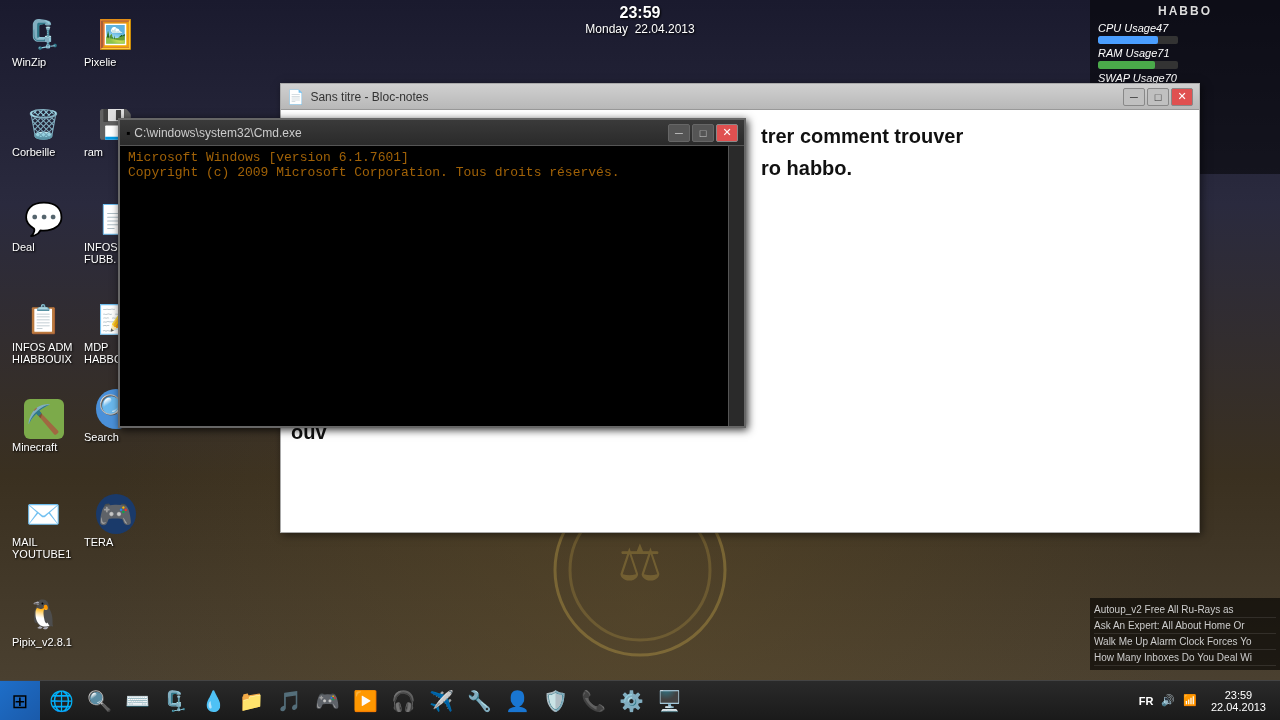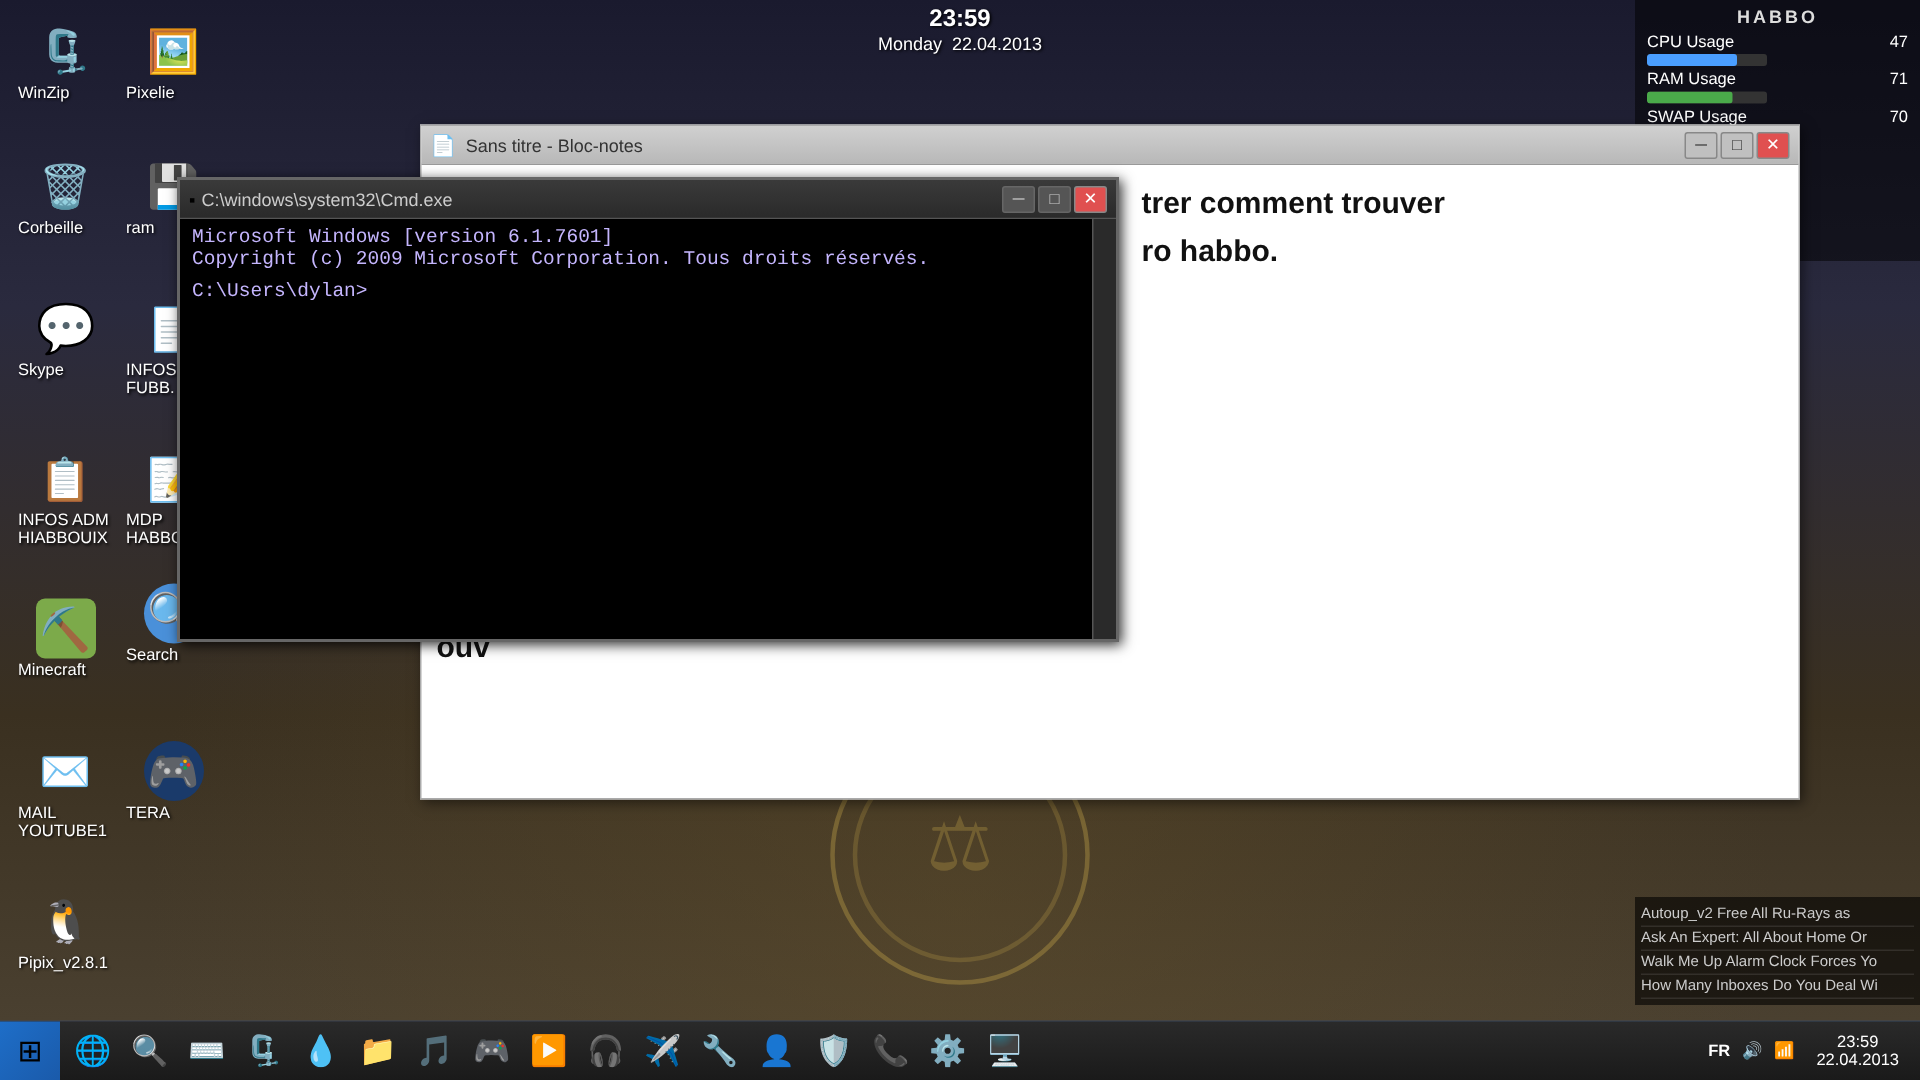--- a/index.html
+++ b/index.html
@@ -155,22 +155,23 @@
     .system-title {
       text-align: center;
       font-size: 12px;
       font-weight: bold;
       letter-spacing: 2px;
       margin-bottom: 4px;
       color: #ddd;
     }
     .sys-row {
       display: flex;
-      justify-content: space-between;
+      justify-content: flex-start;
       margin-bottom: 2px;
+      font-style: italic;
     }
     .sys-bar-container {
       width: 80px;
       height: 8px;
       background: #333;
       border-radius: 2px;
       overflow: hidden;
       margin-top: 1px;
     }
     .sys-bar {
@@ -273,21 +274,21 @@
     }
     .cmd-title-text {
       font-size: 12px;
       color: #ccc;
       flex: 1;
     }
     .cmd-content {
       padding: 4px 8px;
       font-family: 'Courier New', monospace;
       font-size: 13px;
-      color: #c4b5fd;
+      color: #a16207;
       background: black;
       height: calc(100% - 26px);
       overflow: hidden;
     }
 
     
     .cmd-scrollbar {
       position: absolute;
       right: 0;
       top: 26px;
@@ -400,21 +401,21 @@
     <div class="icon-label">Corbeille</div>
   </div>
 
   <div class="desktop-icon" style="left:80px;top:100px;">
     <div class="icon-img">💾</div>
     <div class="icon-label">ram</div>
   </div>
 
   <div class="desktop-icon" style="left:8px;top:195px;">
     <div class="icon-img" style="font-size:32px;">💬</div>
-    <div class="icon-label">Skype</div>
+    <div class="icon-label">Deal</div>
   </div>
 
   <div class="desktop-icon" style="left:80px;top:195px;">
     <div class="icon-img">📄</div>
     <div class="icon-label">INFOS A FUBB.</div>
   </div>
 
   <div class="desktop-icon" style="left:8px;top:295px;">
     <div class="icon-img">📋</div>
     <div class="icon-label">INFOS ADM HIABBOUIX</div>
@@ -476,21 +477,20 @@
       <div class="window-controls">
         <div class="win-btn" style="background:#555;color:#ccc;border-color:#666;">─</div>
         <div class="win-btn" style="background:#555;color:#ccc;border-color:#666;">□</div>
         <div class="win-btn close">✕</div>
       </div>
     </div>
     <div class="cmd-content">
       <div>Microsoft Windows [version 6.1.7601]</div>
       <div>Copyright (c) 2009 Microsoft Corporation. Tous droits réservés.</div>
       <div style="height:6px;"></div>
-      <div>C:\Users\dylan&gt;</div>
     </div>
     <div class="cmd-scrollbar"></div>
   </div>
 
   <div class="feed-items">
     <div class="feed-item">Autoup_v2 Free All Ru-Rays as</div>
     <div class="feed-item">Ask An Expert: All About Home Or</div>
     <div class="feed-item">Walk Me Up Alarm Clock Forces Yo</div>
     <div class="feed-item">How Many Inboxes Do You Deal Wi</div>
   </div>

